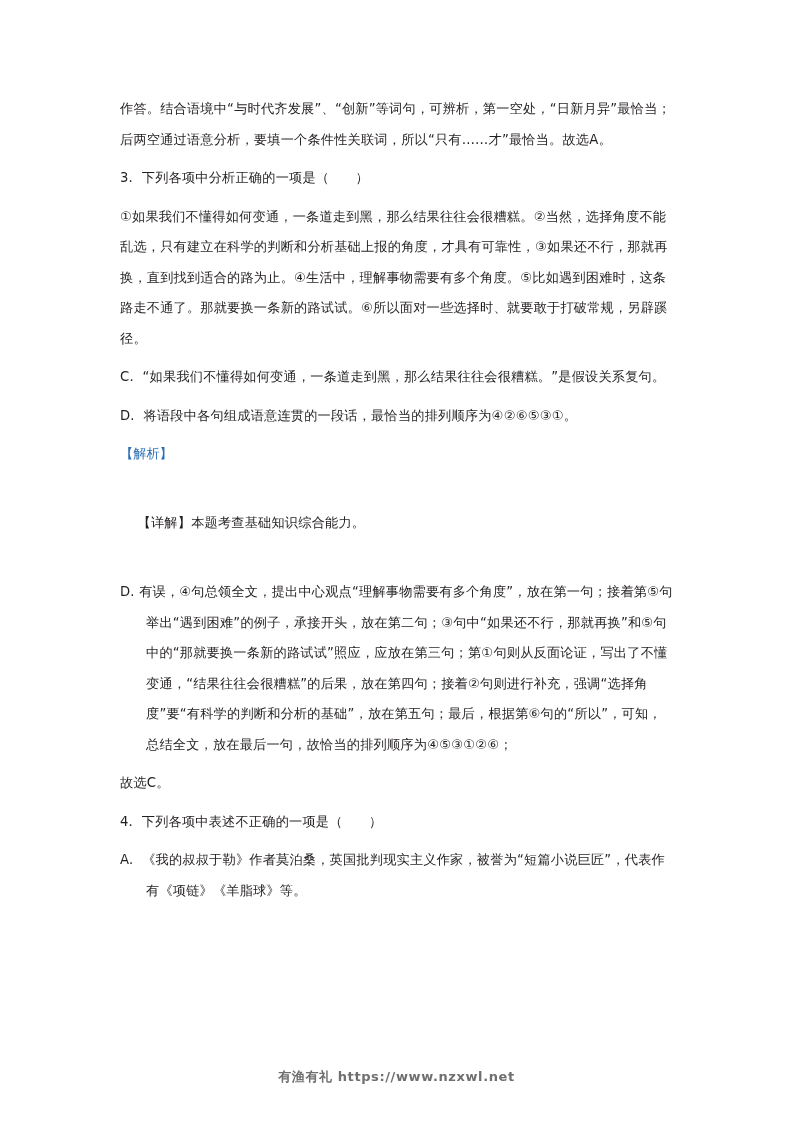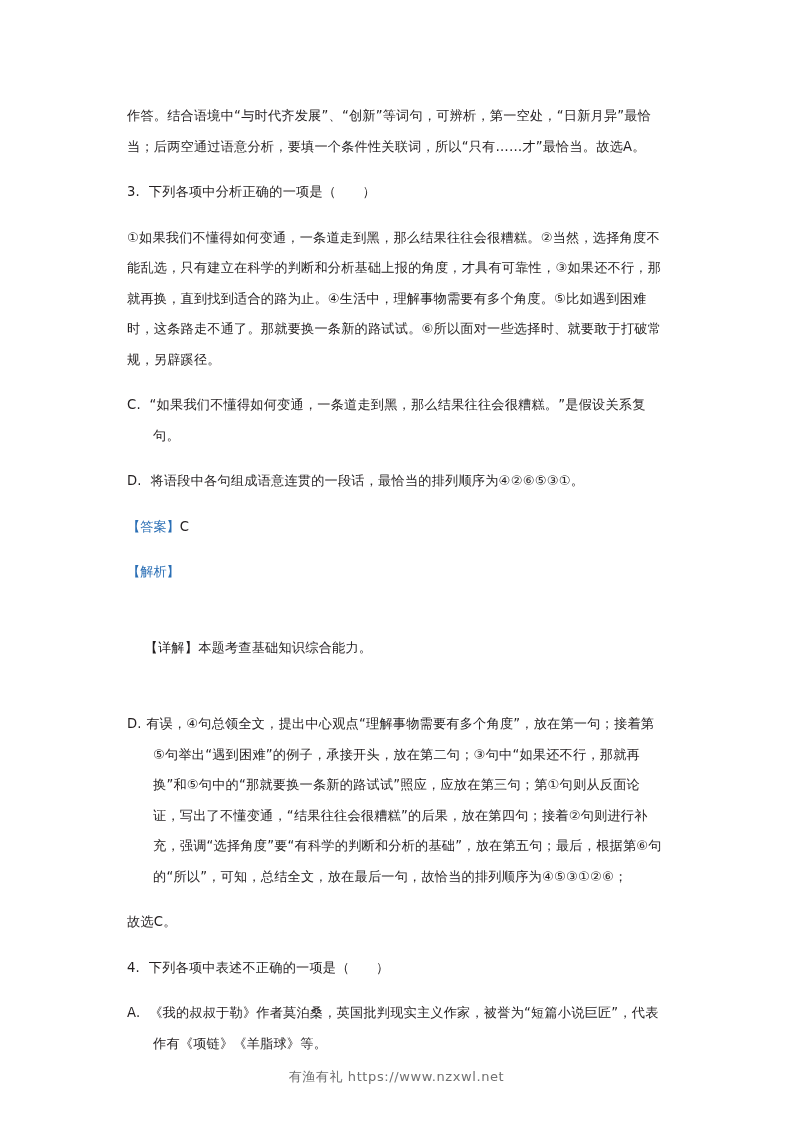--- a/index.html
+++ b/index.html
@@ -39,22 +39,23 @@
   .answer-tag .plain { color: #231f20; }
   .footer {
     position: absolute;
     left: 0;
     top: 1068px;
     width: 793px;
     text-align: center;
     font-size: 13px;
     color: #6f6f6f;
     letter-spacing: 0.6px;
+    font-weight: bold;
   }
-  .block { margin: 15px; padding: 0; }
+  .block { margin: 8px; padding: 0; }
   .hang {
     padding-left: 26px;
     text-indent: -26px;
   }
 </style>
 </head>
 <body>
 
 <div class="page">
 
@@ -63,23 +64,20 @@
   <div class="line block">3.  下列各项中分析正确的一项是（      ）</div>
 
   <div class="line block indent2">①如果我们不懂得如何变通，一条道走到黑，那么结果往往会很糟糕。②当然，选择角度不能乱选，只有建立在科学的判断和分析基础上报的角度，才具有可靠性，③如果还不行，那就再换，直到找到适合的路为止。④生活中，理解事物需要有多个角度。⑤比如遇到困难时，这条路走不通了。那就要换一条新的路试试。⑥所以面对一些选择时、就要敢于打破常规，另辟蹊径。</div>
 
 
 
   <div class="line block hang">C.  “如果我们不懂得如何变通，一条道走到黑，那么结果往往会很糟糕。”是假设关系复句。</div>
 
   <div class="line block hang">D.  将语段中各句组成语意连贯的一段话，最恰当的排列顺序为④②⑥⑤③①。</div>
 
-  <div class="answer-tag block">
-    <span>【答案】</span><span class="plain">C</span>
-  </div>
 
   <div class="answer-tag block">【解析】</div>
 
   <div class="line block">
     <span>【详解】</span><span>本题考查基础知识综合能力。</span>
   </div>
 
 
 
   <div class="line block hang">D. 有误，④句总领全文，提出中心观点“理解事物需要有多个角度”，放在第一句；接着第⑤句举出“遇到困难”的例子，承接开头，放在第二句；③句中“如果还不行，那就再换”和⑤句中的“那就要换一条新的路试试”照应，应放在第三句；第①句则从反面论证，写出了不懂变通，“结果往往会很糟糕”的后果，放在第四句；接着②句则进行补充，强调“选择角度”要“有科学的判断和分析的基础”，放在第五句；最后，根据第⑥句的“所以”，可知，总结全文，放在最后一句，故恰当的排列顺序为④⑤③①②⑥；</div>

